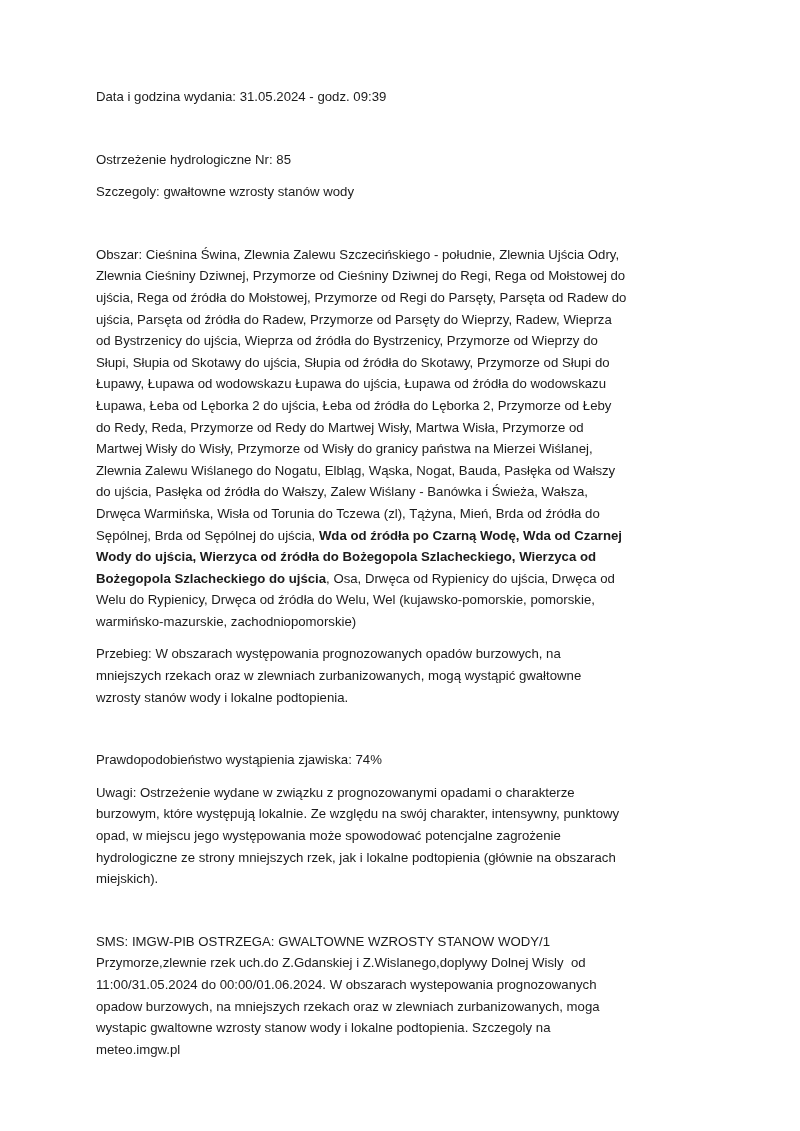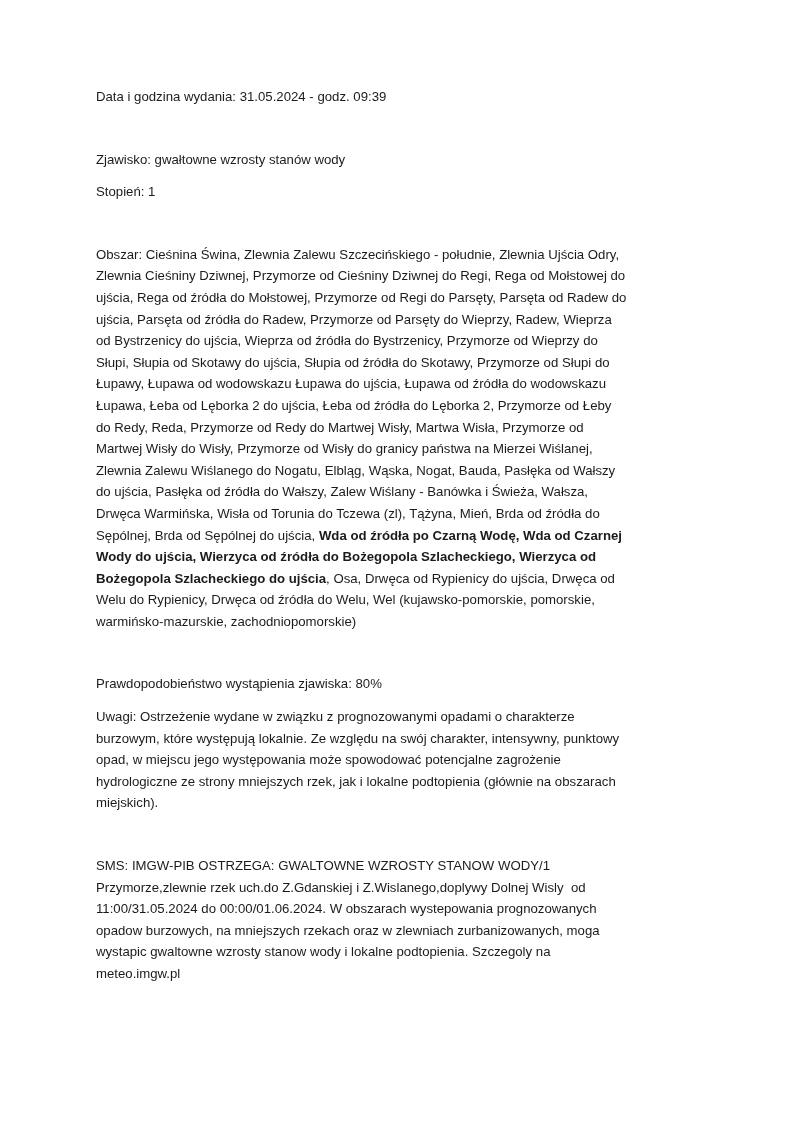--- a/index.html
+++ b/index.html
@@ -41,34 +41,35 @@
 </head>
 <body>
 
 <div class="page">
 
   <p class="bold">Data i godzina wydania: 31.05.2024 - godz. 09:39</p>
 
 
   <div class="spacer"></div>
 
+  <p class="bold">Ostrzeżenie hydrologiczne Nr: 85</p>
 
-  <p>Zjawisko: gwałtowne wzrosty stanów wody</p>
+  <p>Szczegoly: gwałtowne wzrosty stanów wody</p>
 
-  <p>Stopień: 1</p>
 
   <div class="spacer"></div>
 
 
   <p><span>Obszar: Cieśnina Świna, Zlewnia Zalewu Szczecińskiego - południe, Zlewnia Ujścia Odry, Zlewnia Cieśniny Dziwnej, Przymorze od Cieśniny Dziwnej do Regi, Rega od Mołstowej do ujścia, Rega od źródła do Mołstowej, Przymorze od Regi do Parsęty, Parsęta od Radew do ujścia, Parsęta od źródła do Radew, Przymorze od Parsęty do Wieprzy, Radew, Wieprza od Bystrzenicy do ujścia, Wieprza od źródła do Bystrzenicy, Przymorze od Wieprzy do Słupi, Słupia od Skotawy do ujścia, Słupia od źródła do Skotawy, Przymorze od Słupi do Łupawy, Łupawa od wodowskazu Łupawa do ujścia, Łupawa od źródła do wodowskazu Łupawa, Łeba od Lęborka 2 do ujścia, Łeba od źródła do Lęborka 2, Przymorze od Łeby do Redy, Reda, Przymorze od Redy do Martwej Wisły, Martwa Wisła, Przymorze od Martwej Wisły do Wisły, Przymorze od Wisły do granicy państwa na Mierzei Wiślanej, Zlewnia Zalewu Wiślanego do Nogatu, Elbląg, Wąska, Nogat, Bauda, Pasłęka od Wałszy do ujścia, Pasłęka od źródła do Wałszy, Zalew Wiślany - Banówka i Świeża, Wałsza, Drwęca Warmińska, Wisła od Torunia do Tczewa (zl), Tążyna, Mień, Brda od źródła do Sępólnej, Brda od Sępólnej do ujścia, </span><span class="bold">Wda od źródła po Czarną Wodę, Wda od Czarnej Wody do ujścia, Wierzyca od źródła do Bożegopola Szlacheckiego, Wierzyca od Bożegopola Szlacheckiego do ujścia</span><span>, Osa, Drwęca od Rypienicy do ujścia, Drwęca od Welu do Rypienicy, Drwęca od źródła do Welu, Wel (kujawsko-pomorskie, pomorskie, warmińsko-mazurskie, zachodniopomorskie)</span></p>
 
+  <p>Przebieg: W obszarach występowania prognozowanych opadów burzowych, na mniejszych rzekach oraz w zlewniach zurbanizowanych, mogą wystąpić gwałtowne wzrosty stanów wody i lokalne podtopienia.</p>
 
   <div class="spacer"></div>
 
-  <p>Prawdopodobieństwo wystąpienia zjawiska: 80%</p>
+  <p>Prawdopodobieństwo wystąpienia zjawiska: 74%</p>
 
   <p>Uwagi: Ostrzeżenie wydane w związku z prognozowanymi opadami o charakterze burzowym, które występują lokalnie. Ze względu na swój charakter, intensywny, punktowy opad, w miejscu jego występowania może spowodować potencjalne zagrożenie hydrologiczne ze strony mniejszych rzek, jak i lokalne podtopienia (głównie na obszarach miejskich).</p>
 
   <div class="spacer"></div>
 
   <p class="prewrap">SMS: IMGW-PIB OSTRZEGA: GWALTOWNE WZROSTY STANOW WODY/1 Przymorze,zlewnie rzek uch.do Z.Gdanskiej i Z.Wislanego,doplywy Dolnej Wisly  od 11:00/31.05.2024 do 00:00/01.06.2024. W obszarach wystepowania prognozowanych opadow burzowych, na mniejszych rzekach oraz w zlewniach zurbanizowanych, moga wystapic gwaltowne wzrosty stanow wody i lokalne podtopienia. Szczegoly na meteo.imgw.pl</p>
 
 </div>
 
 </body></html>

